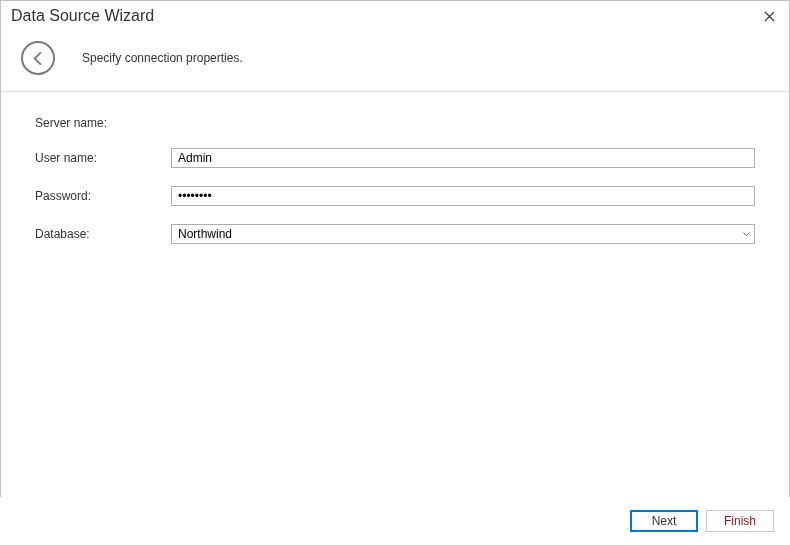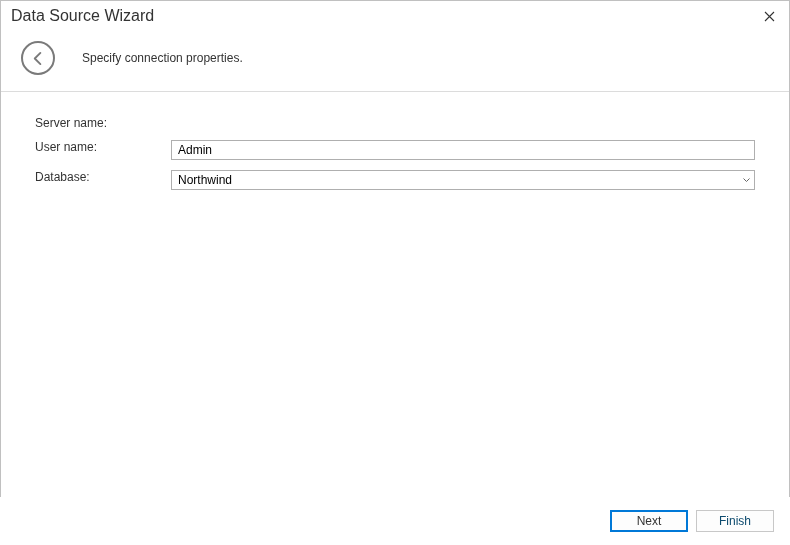--- a/index.html
+++ b/index.html
@@ -55,22 +55,22 @@
     .back-btn svg { width: 15px; height: 15px; }
     .header-text {
       font-size: 12px;
       color: #333;
     }
     .form-area {
       padding: 24px 34px;
     }
     .form-row {
       display: flex;
-      align-items: flex-start;
-      margin-bottom: 10px;
+      align-items: center;
+      margin-bottom: 18px;
     }
     .form-label {
       width: 136px;
       font-size: 12px;
       color: #333;
     }
     .form-input {
       flex: 1;
       height: 20px;
       border: 1px solid #afafaf;
@@ -115,36 +115,36 @@
       right: 0;
       height: 48px;
       display: flex;
       align-items: center;
       justify-content: flex-end;
       gap: 8px;
       padding: 0 16px;
       background: #fff;
     }
     .btn {
-      width: 78px;
+      width: 68px;
       height: 22px;
       border: 1px solid #a0a0a0;
       background: #fdfdfd;
       font-size: 12px;
       font-family: inherit;
       cursor: pointer;
       color: #333;
       text-align: center;
     }
     .btn-primary {
       border: 1px solid #0078d7;
       box-shadow: inset 0 0 0 1px #0078d7;
     }
     .btn-disabled {
-      color: #0c4a6e;
+      color: #7f1d1d;
       border-color: #c8c8c8;
       cursor: default;
       background: #fdfdfd;
     }
   </style>
 </head>
 <body>
 
 <div class="titlebar">
   <span class="titlebar-title">Data Source Wizard</span>
@@ -168,20 +168,24 @@
 
   <div class="form-row">
     <span class="form-label">Server name:</span>
   </div>
 
   <div class="form-row">
     <span class="form-label">User name:</span>
     <input type="text" class="form-input" value="Admin" style="">
   </div>
 
+  <div class="form-row">
+    <span class="form-label">Password:</span>
+    <input type="text" class="form-input" value="••••••••" style="">
+  </div>
 
   <div class="form-row">
     <span class="form-label">Database:</span>
     <div class="combo-wrap">
       <input type="text" class="combo-input" value="Northwind" style="">
       <div class="combo-arrow">
         <svg viewBox="0 0 7 4">
             <path d="M0.5 0.5 L3.5 3.5 L6.5 0.5" stroke="#666" stroke-width="1" fill="none"></path>
           </svg>
       </div>

